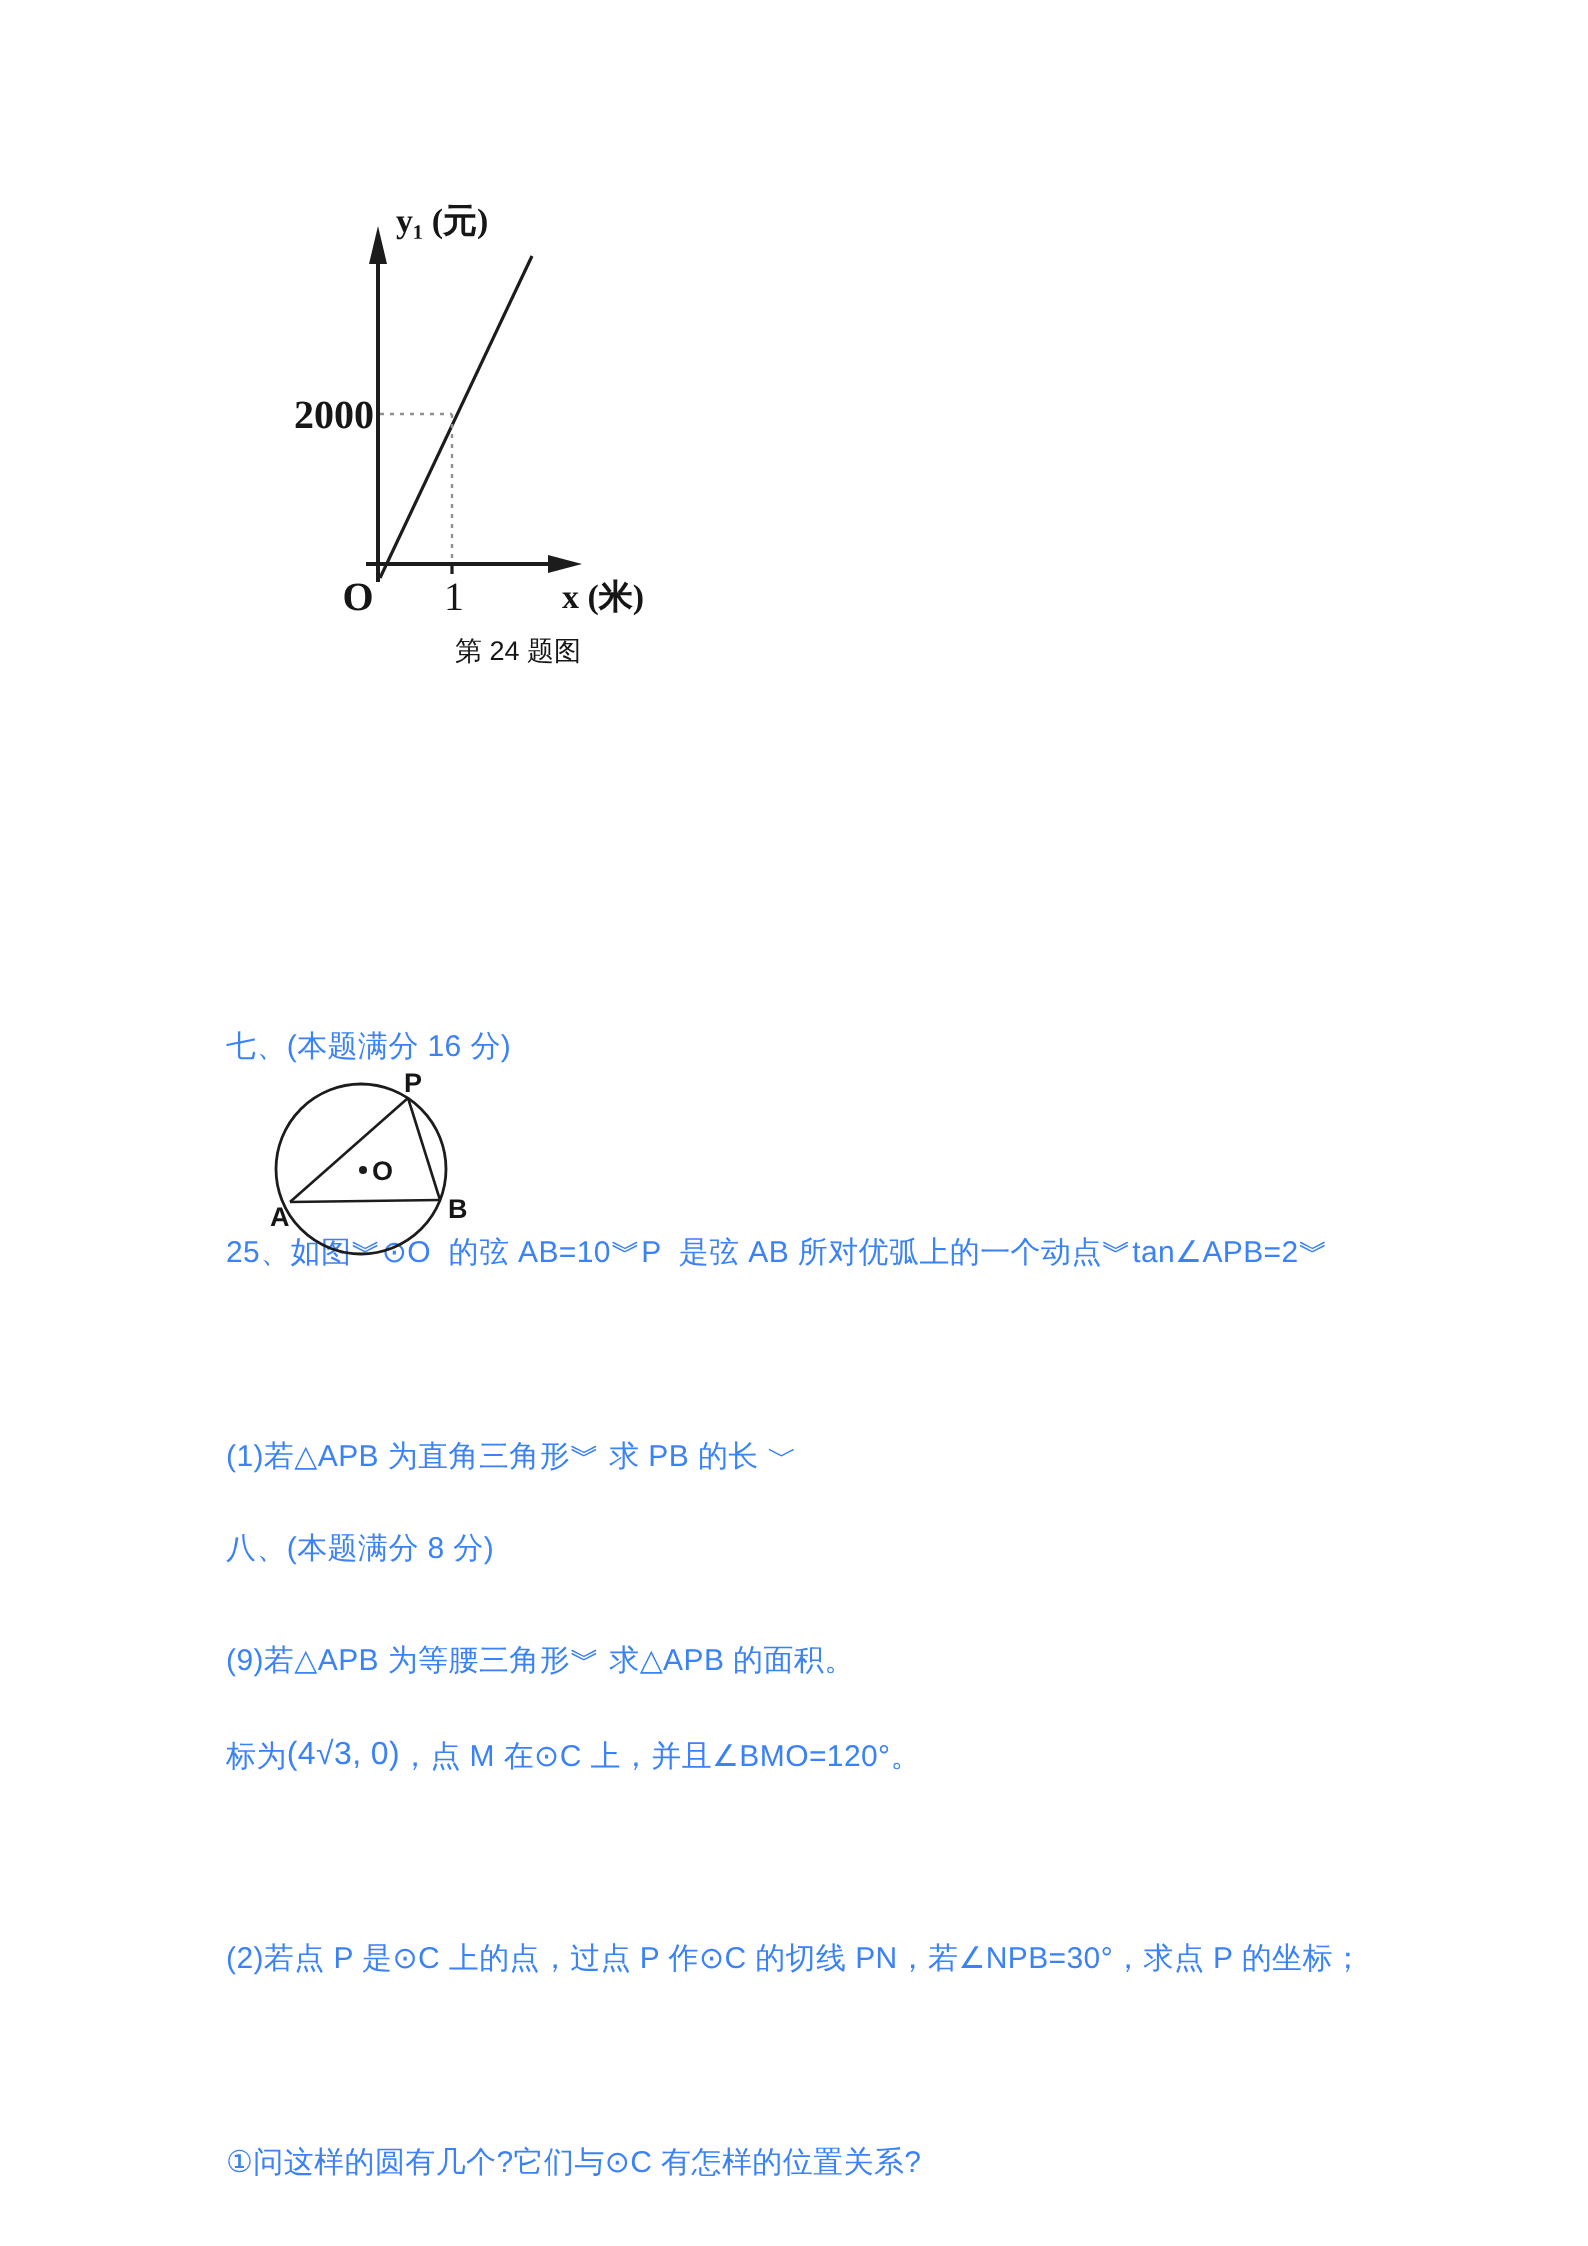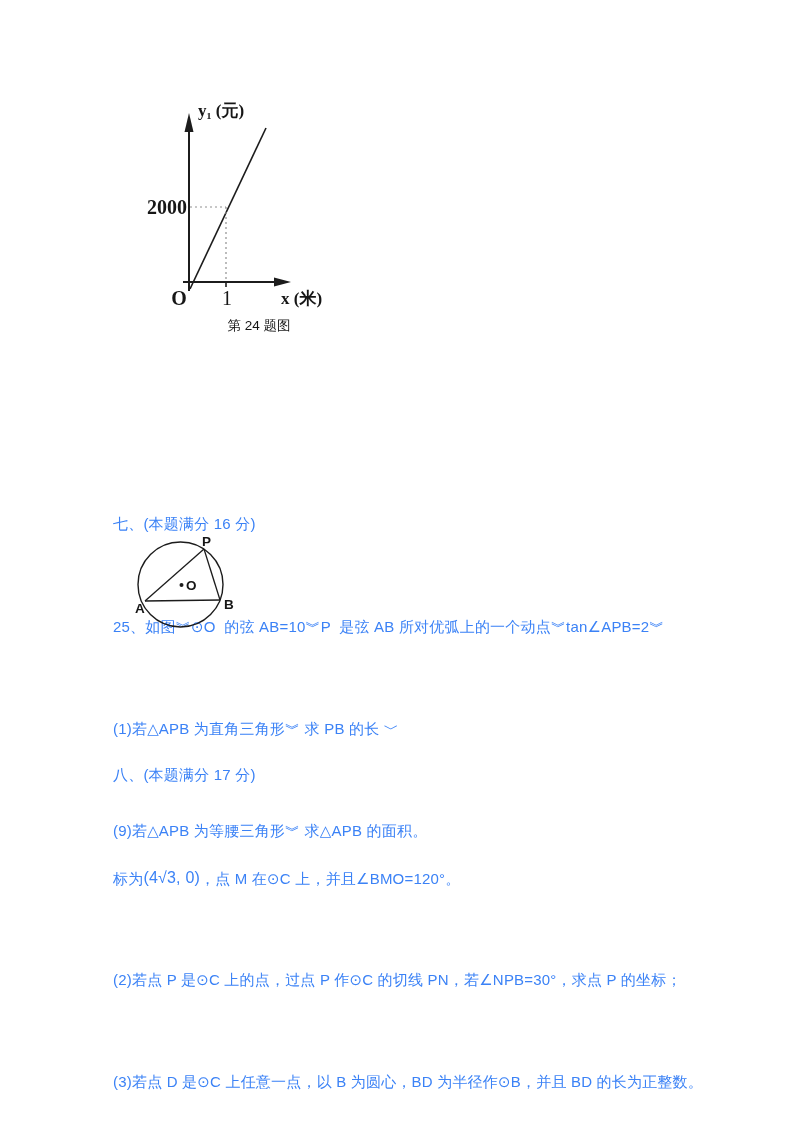--- a/index.html
+++ b/index.html
@@ -69,22 +69,21 @@
     <line x1="204" y1="549" x2="220" y2="600" stroke="#1c1c1c" stroke-width="1.3"></line>
     <line x1="145" y1="601" x2="220" y2="600" stroke="#1c1c1c" stroke-width="1.3"></line>
     <circle cx="181.5" cy="585" r="2" fill="#1c1c1c"></circle>
     <text class="fig-label" x="186" y="590">O</text>
     <text class="fig-label" x="202" y="546">P</text>
     <text class="fig-label" x="135" y="613">A</text>
     <text class="fig-label" x="224" y="609">B</text>
   </svg>
 
   <div class="textblock" style="left:113px; top:684px;">
-    <div class="tline">八、(本题满分 17 分)</div>
+    <div class="tline">八、(本题满分 8 分)</div>
     <div class="tline"><span>标为</span><span class="formula">(4√3, 0)</span><span>，点 M 在⊙C 上，并且∠BMO=120°。</span></div>
     <div class="tline">(2)若点 P 是⊙C 上的点，过点 P 作⊙C 的切线 PN，若∠NPB=30°，求点 P 的坐标；</div>
-    <div class="tline">(3)若点 D 是⊙C 上任意一点，以 B 为圆心，BD 为半径作⊙B，并且 BD 的长为正整数。</div>
     <div class="tline">①问这样的圆有几个?它们与⊙C 有怎样的位置关系?</div>
     
     
   </div>
 
 </div>
 
 </body></html>

